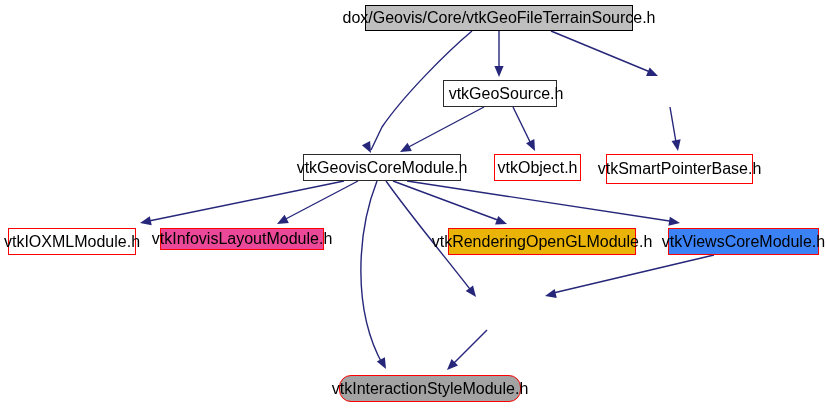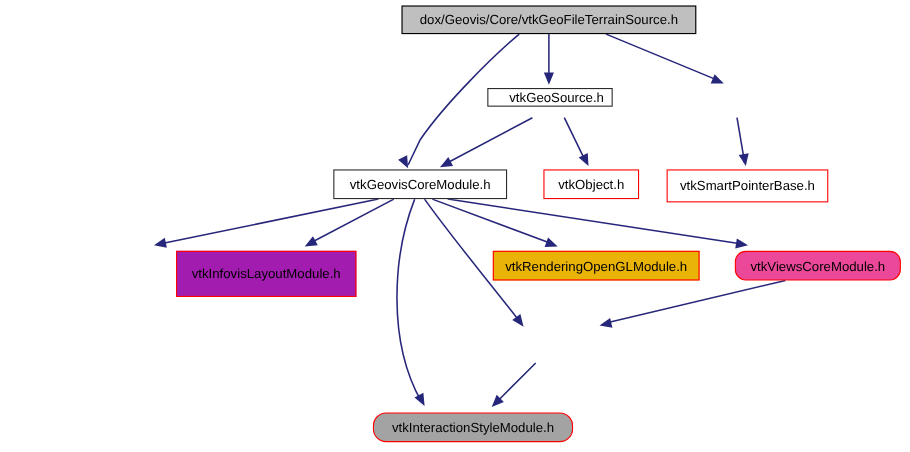--- a/index.html
+++ b/index.html
@@ -22,21 +22,21 @@
     width: 827px;
     height: 411px;
     pointer-events: none;
   }
   .node {
     position: absolute;
     box-sizing: border-box;
     display: flex;
     align-items: center;
     justify-content: center;
-    font-size: 12px;
+    font-size: 16px;
     line-height: 1;
     color: #000000;
     white-space: nowrap;
     background: #ffffff;
     border: 1px solid #000000;
     cursor: pointer;
     z-index: 2;
   }
   .node.root {
     background: #bfbfbf;
@@ -86,37 +86,40 @@
       <polygon points="0,0 -11,-4.6 -11,4.6" fill="#26267a" transform="translate(386,369) rotate(62)"></polygon>
       <path d="M 714,255 L 549,294" stroke="#26267a" stroke-width="1.4" fill="none"></path>
       <polygon points="0,0 -11,-4.6 -11,4.6" fill="#26267a" transform="translate(545,296) rotate(167)"></polygon>
       <path d="M 487,330 L 450,367" stroke="#26267a" stroke-width="1.4" fill="none"></path>
       <polygon points="0,0 -11,-4.6 -11,4.6" fill="#26267a" transform="translate(447,370) rotate(135)"></polygon>
     </svg>
 
 <div class="node root" style="left: 365px; top: 5px; width: 268px; height: 26px; background: rgb(191, 191, 191); border-color: rgb(0, 0, 0);">
       <span class="node-label">dox/Geovis/Core/vtkGeoFileTerrainSource.h</span>
     </div>
-    <div class="node black-border" style="left: 443px; top: 80px; width: 114px; height: 17px; background: rgb(255, 255, 255); border-color: rgb(43, 43, 43); padding-left: 12px;">
+    <div class="node black-border" style="left: 443px; top: 80px; width: 114px; height: 27px; background: rgb(255, 255, 255); border-color: rgb(43, 43, 43); padding-left: 12px;">
       <span class="node-label">vtkGeoSource.h</span>
     </div>
     <div class="node black-border" style="left: 303px; top: 154px; width: 158px; height: 27px; background: rgb(255, 255, 255); border-color: rgb(43, 43, 43);">
       <span class="node-label">vtkGeovisCoreModule.h</span>
     </div>
     <div class="node red-border" style="left: 494px; top: 154px; width: 87px; height: 27px; background: rgb(255, 255, 255); border-color: rgb(255, 0, 0);">
       <span class="node-label">vtkObject.h</span>
     </div>
     <div class="node red-border" style="left: 606px; top: 154px; width: 147px; height: 30px; background: rgb(255, 255, 255); border-color: rgb(255, 0, 0);">
       <span class="node-label">vtkSmartPointerBase.h</span>
     </div>
-    <div class="node red-border" style="left: 160px; top: 228px; width: 164px; height: 42px; background: #a21caf; border-color: rgb(255, 0, 0);">
+    <div class="node red-border" style="left: 8px; top: 228px; width: 128px; height: 27px; background: rgb(255, 255, 255); border-color: rgb(255, 0, 0);">
+      <span class="node-label">vtkIOXMLModule.h</span>
+    </div>
+    <div class="node red-border" style="left: 160px; top: 228px; width: 164px; height: 22px; background: #ec4899; border-color: rgb(255, 0, 0);">
       <span class="node-label">vtkInfovisLayoutModule.h</span>
     </div>
     <div class="node red-border" style="left: 448px; top: 228px; width: 188px; height: 27px; background: #eab308; border-color: rgb(255, 0, 0);">
       <span class="node-label">vtkRenderingOpenGLModule.h</span>
     </div>
-    <div class="node red-border" style="left: 668px; top: 228px; width: 151px; height: 27px; background: #ec4899; border-color: rgb(255, 0, 0); border-radius: 10px;">
+    <div class="node red-border" style="left: 668px; top: 228px; width: 151px; height: 27px; background: #3b82f6; border-color: rgb(255, 0, 0);">
       <span class="node-label">vtkViewsCoreModule.h</span>
     </div>
     <div class="node red-border" style="left: 339px; top: 375px; width: 182px; height: 27px; background: #a3a3a3; border-color: rgb(255, 0, 0); border-radius: 12px;">
       <span class="node-label">vtkInteractionStyleModule.h</span>
     </div>
   </div>
 
 </body></html>

